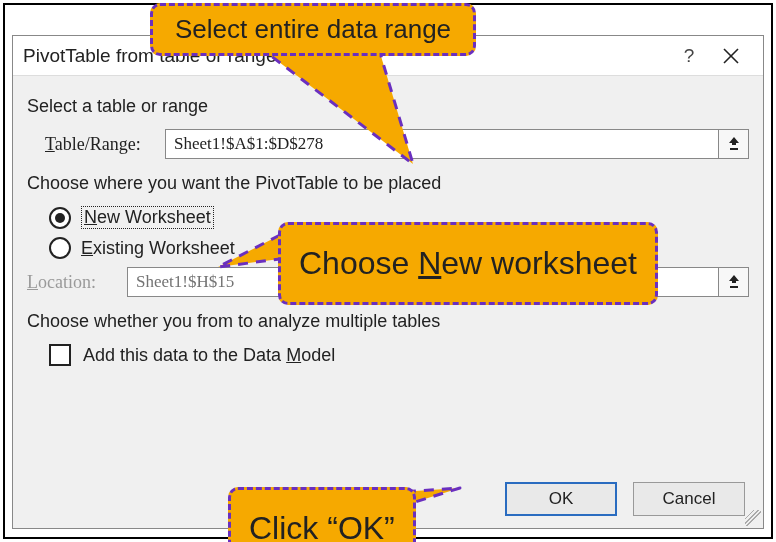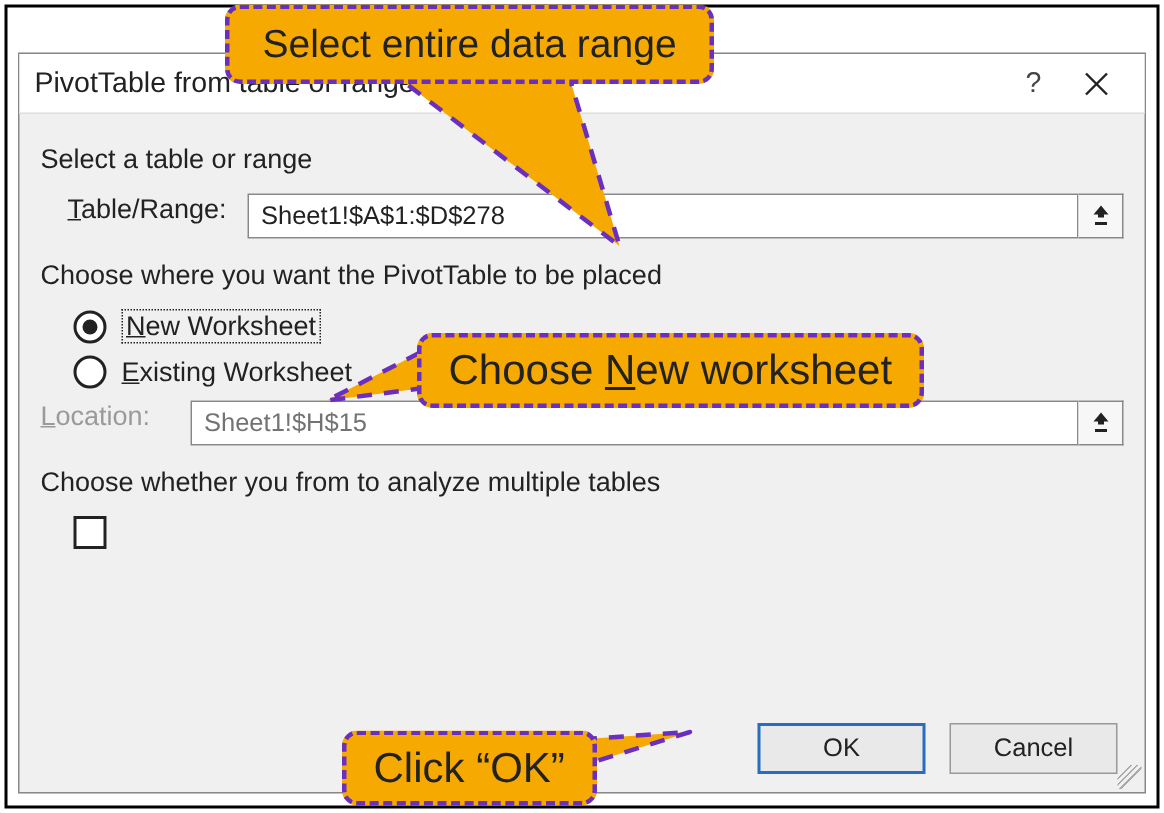--- a/index.html
+++ b/index.html
@@ -50,22 +50,23 @@
   .close-x { width: 16px; height: 16px; }
   .close-x line { stroke: #222; stroke-width: 1.6; }
   .content {
     padding: 14px 14px 0 14px;
     font-size: 18px;
     color: #222;
   }
   .section-label { margin: 6px 0 12px 0; }
   .row {
     display: flex;
-    align-items: flex-start;
+    align-items: center;
     margin: 6px 0 14px 0;
+    font-family: Liberation Serif, serif;
   }
   .indent { margin-left: 18px; }
   .indent2 { }
   .field-label {
     min-width: 120px;
     color: #222;
   }
   .disabled-label { color: #9a9a9a; }
   .text-input {
     flex: 1;
@@ -144,22 +145,22 @@
   }
   u { text-decoration: underline; }
 
   
   .callout {
     position: absolute;
     background: #f6a900;
     border: 3px dashed #6a2fbf;
     border-radius: 10px;
     color: #222;
-    font-size: 28px;
-    padding: 6px 18px;
+    font-size: 32px;
+    padding: 20px 18px;
     z-index: 50;
     white-space: nowrap;
   }
   .callout.big { font-size: 26px; padding: 8px 22px; }
   .tail {
     position: absolute;
     z-index: 49;
   }
   .tail svg { display: block; overflow: visible; }
   .tail path {
@@ -234,20 +235,23 @@
           <path d="M7 1 L12 7 L9 7 L9 9 L5 9 L5 7 L2 7 Z" fill="#222"></path>
           <rect x="3" y="12" width="8" height="2" fill="#222"></rect>
         </svg>
       </div>
     </div>
 
     <div class="section-label" style="margin-top:10px">Choose whether you from to analyze multiple tables</div>
 
     <div class="checkbox-row">
       <div class="checkbox"></div>
+      <span>
+        <span>Add this data to the Data </span><u>M</u><span>odel</span>
+      </span>
     </div>
 
   </div>
 
   <div class="button-row">
     <div class="btn primary">
       <span>OK</span>
     </div>
     <div class="btn">
       <span>Cancel</span>

